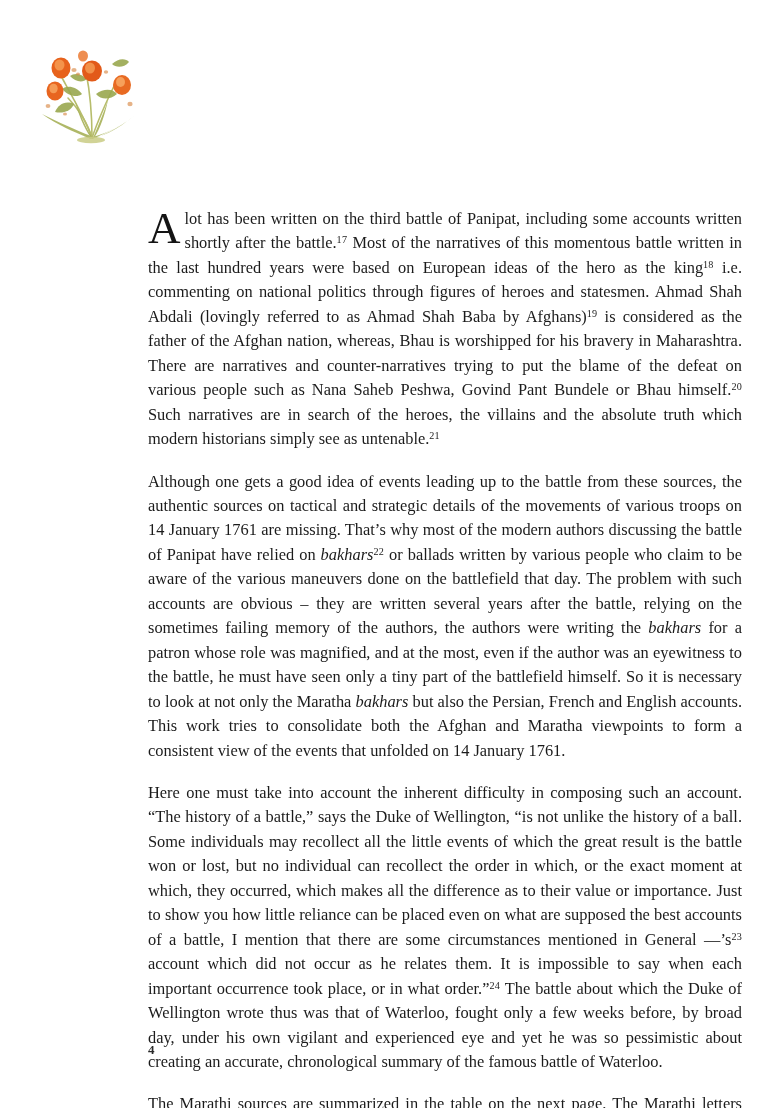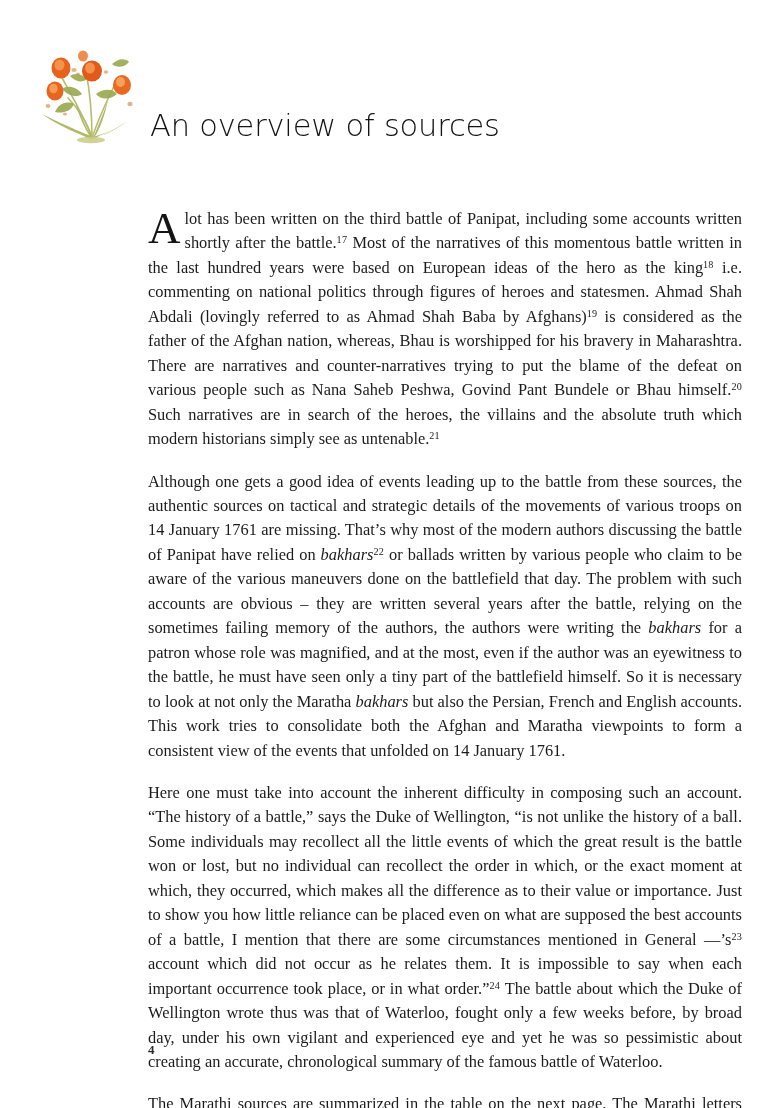--- a/index.html
+++ b/index.html
@@ -154,21 +154,20 @@
           <ellipse cx="14" cy="64" rx="2.4" ry="2"></ellipse>
           <ellipse cx="31" cy="72" rx="2" ry="1.6"></ellipse>
         </g>
 
         <g fill="#c9cb84" opacity="0.85">
           <ellipse cx="57" cy="98" rx="14" ry="3.2"></ellipse>
         </g>
       </svg>
     </div>
 
-    <h1 class="chapter-title">An overview of sources</h1>
   </div>
 
   <div class="textblock" id="textblock">
       <p class="para dropcap-para">A lot has been written on the third battle of Panipat, including some accounts written shortly after the battle.<sup>17</sup> Most of the narratives of this momentous battle written in the last hundred years were based on European ideas of the hero as the king<sup>18</sup> i.e. commenting on national politics through figures of heroes and statesmen. Ahmad Shah Abdali (lovingly referred to as Ahmad Shah Baba by Afghans)<sup>19</sup> is considered as the father of the Afghan nation, whereas, Bhau is worshipped for his bravery in Maharashtra. There are narratives and counter-narratives trying to put the blame of the defeat on various people such as Nana Saheb Peshwa, Govind Pant Bundele or Bhau himself.<sup>20</sup> Such narratives are in search of the heroes, the villains and the absolute truth which modern historians simply see as untenable.<sup>21</sup></p>
       <p class="para">Although one gets a good idea of events leading up to the battle from these sources, the authentic sources on tactical and strategic details of the movements of various troops on 14 January 1761 are missing. That’s why most of the modern authors discussing the battle of Panipat have relied on <em class="it">bakhars</em><sup>22</sup> or ballads written by various people who claim to be aware of the various maneuvers done on the battlefield that day. The problem with such accounts are obvious – they are written several years after the battle, relying on the sometimes failing memory of the authors, the authors were writing the <em class="it">bakhars</em> for a patron whose role was magnified, and at the most, even if the author was an eyewitness to the battle, he must have seen only a tiny part of the battlefield himself. So it is necessary to look at not only the Maratha <em class="it">bakhars</em> but also the Persian, French and English accounts. This work tries to consolidate both the Afghan and Maratha viewpoints to form a consistent view of the events that unfolded on 14 January 1761.</p>
       <p class="para">Here one must take into account the inherent difficulty in composing such an account. “The history of a battle,” says the Duke of Wellington, “is not unlike the history of a ball. Some individuals may recollect all the little events of which the great result is the battle won or lost, but no individual can recollect the order in which, or the exact moment at which, they occurred, which makes all the difference as to their value or importance. Just to show you how little reliance can be placed even on what are supposed the best accounts of a battle, I mention that there are some circumstances mentioned in General —’s<sup>23</sup> account which did not occur as he relates them. It is impossible to say when each important occurrence took place, or in what order.”<sup>24</sup> The battle about which the Duke of Wellington wrote thus was that of Waterloo, fought only a few weeks before, by broad day, under his own vigilant and experienced eye and yet he was so pessimistic about creating an accurate, chronological summary of the famous battle of Waterloo.</p>
       <p class="para">The Marathi sources are summarized in the table on the next page. The Marathi letters written by various Maratha nobles in the decade before Panipat and the letters sent from Bhau’s camp are the most useful contemporary sources as they contain dates</p>
     </div>
 
   <div class="folio">4</div>

